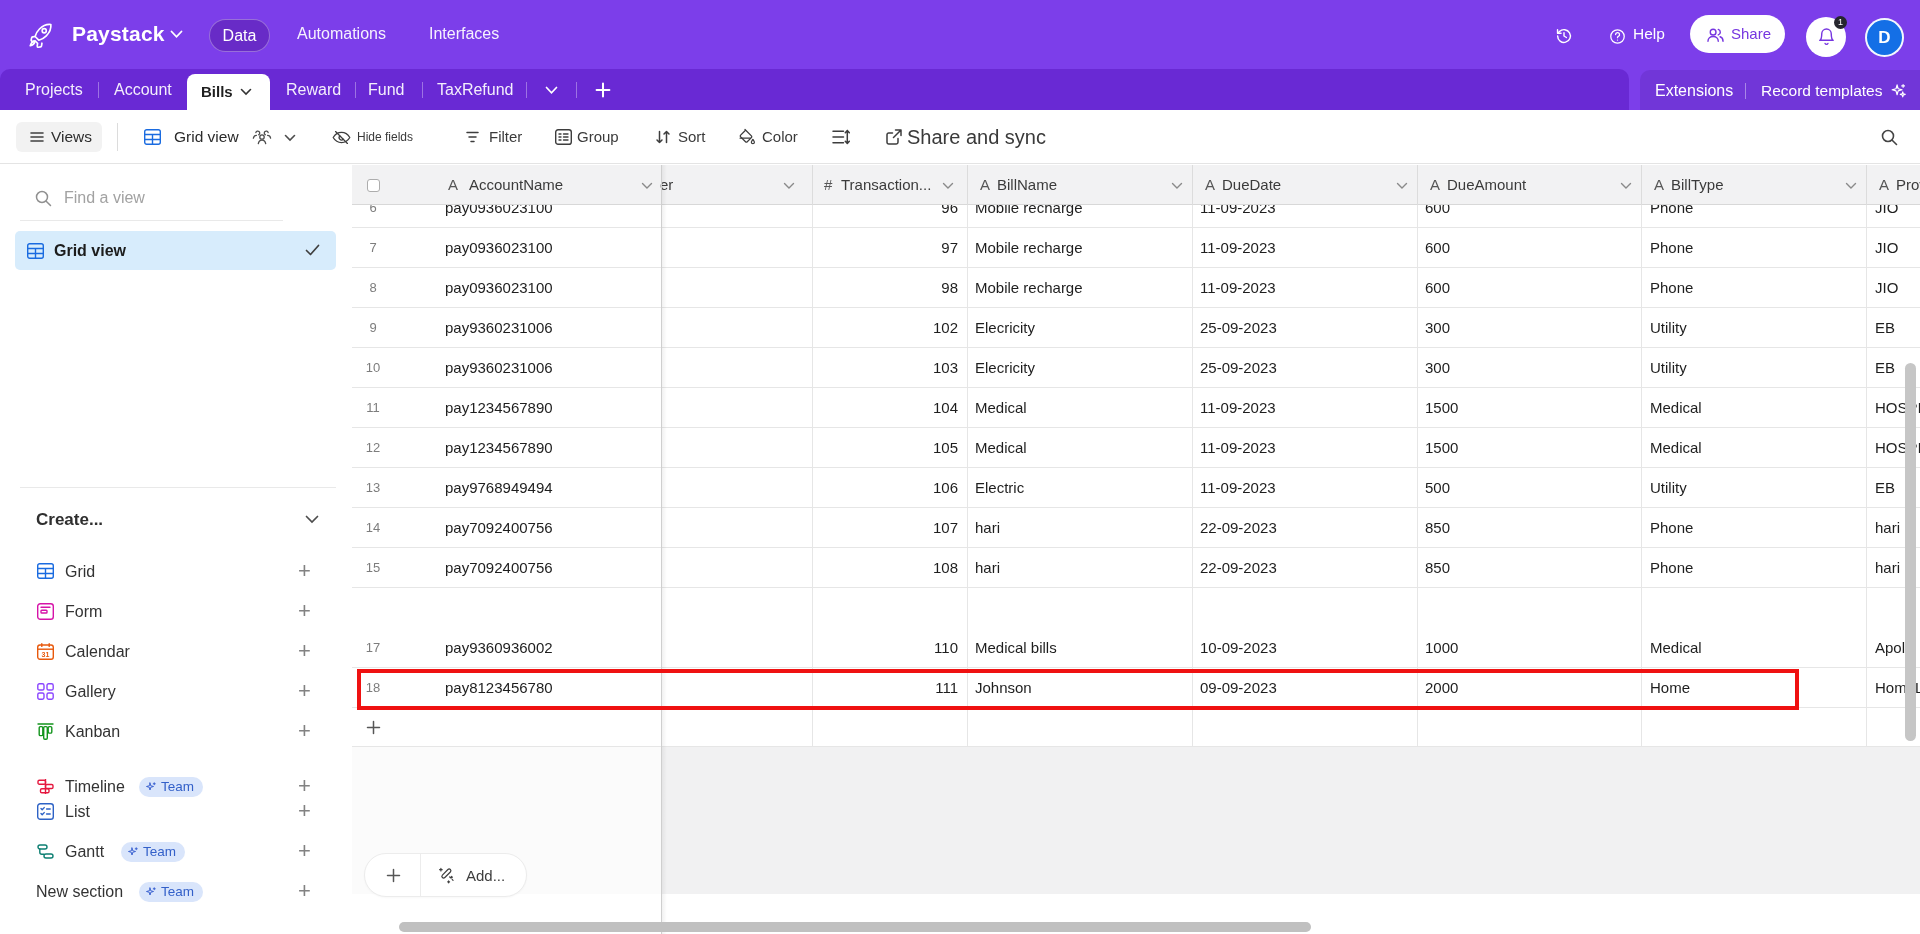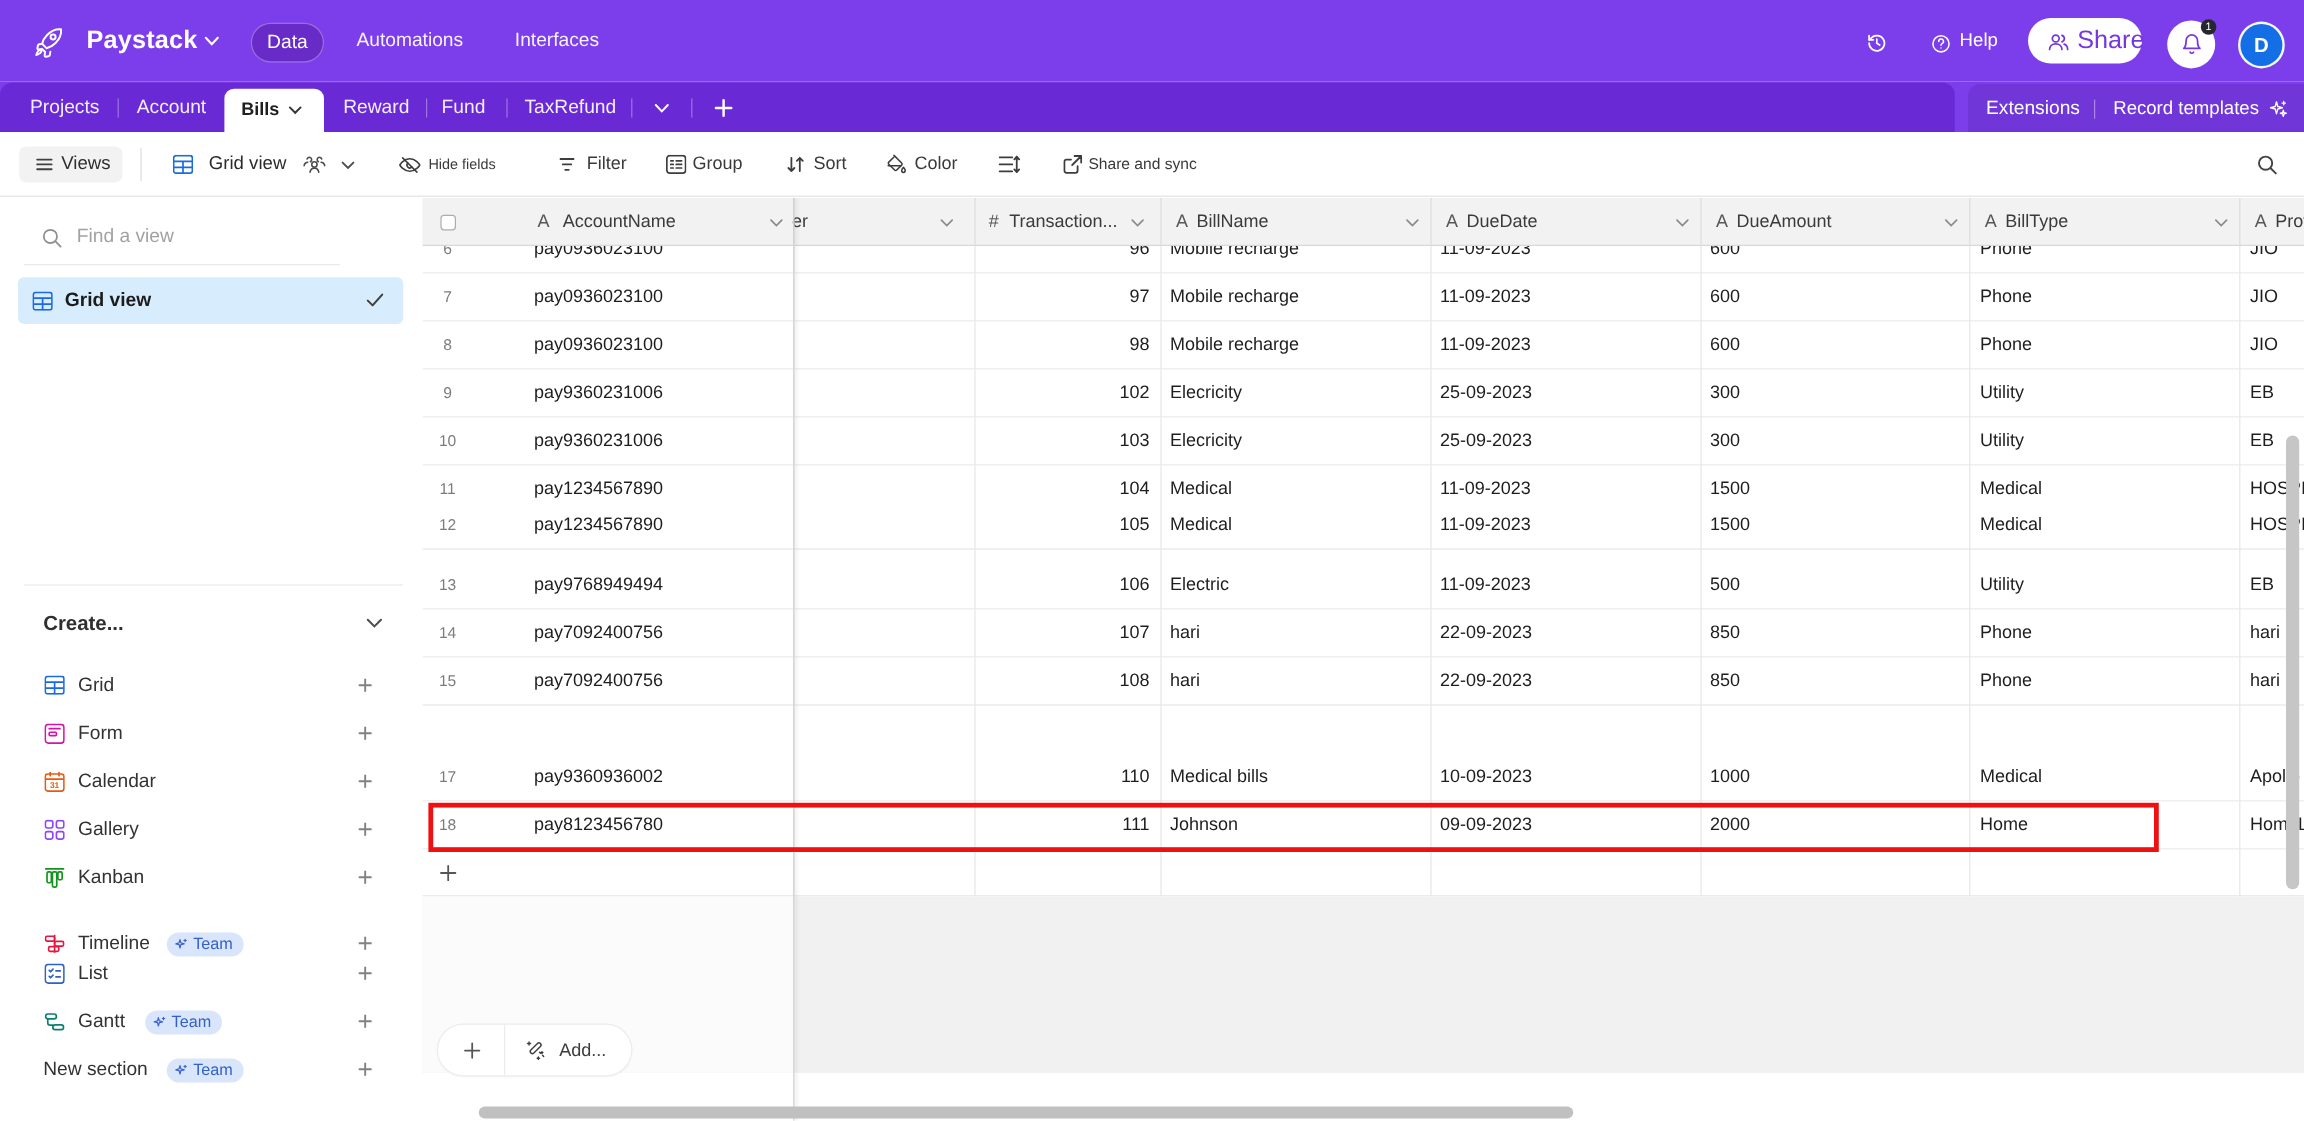--- a/index.html
+++ b/index.html
@@ -76,21 +76,21 @@
         <path d="M12 17h.01"></path>
       </svg>
     <div class="abs" style="left:1633px;top:0;height:68px;line-height:67px;font-size:15.5px;color:#fff;">Help</div>
     <div class="abs" style="left:1690px;top:15px;width:95px;height:38px;background:#fff;border-radius:19px;"></div>
     <svg class="abs" style="left:1706px;top:26px" width="19" height="17" viewBox="0 0 24 20" fill="none" stroke="#7636e0" stroke-width="1.8" stroke-linecap="round">
         <circle cx="9" cy="7" r="3.6"></circle>
         <path d="M2.5 18.5c0-3.6 2.9-6 6.5-6s6.5 2.4 6.5 6"></path>
         <path d="M15.5 3.6a3.6 3.6 0 0 1 0 6.9"></path>
         <path d="M17.8 12.9c2.2.7 3.7 2.8 3.7 5.6"></path>
       </svg>
-    <div class="abs" style="left:1731px;top:15px;height:38px;line-height:38px;font-size:21px;color:#7636e0;">Share</div>
+    <div class="abs" style="left:1731px;top:15px;height:38px;line-height:38px;font-size:15px;color:#7636e0;">Share</div>
     <div class="abs" style="left:1806px;top:17px;width:40px;height:40px;background:#fff;border-radius:50%;"></div>
     <svg class="abs" style="left:1817px;top:27px" width="19" height="20" viewBox="0 0 24 24" fill="none" stroke="#7636e0" stroke-width="1.8" stroke-linecap="round" stroke-linejoin="round">
         <path d="M18 8a6 6 0 0 0-12 0c0 7-2.5 8.2-2.5 8.2h17S18 15 18 8"></path>
         <path d="M10.2 20.2a2 2 0 0 0 3.6 0"></path>
       </svg>
     <div class="abs" style="left:1834px;top:16px;width:13px;height:13px;background:#26262e;border-radius:50%;color:#fff;font-size:9px;text-align:center;line-height:13px;">1</div>
     <div class="abs" style="left:1865px;top:18px;width:39px;height:39px;background:#146fe6;border:2px solid rgba(255,255,255,0.95);border-radius:50%;color:#fff;font-size:17px;font-weight:bold;text-align:center;line-height:35px;">D</div>
   </div>
   <div id="tabbar">
     <div id="tabsblock">
@@ -175,21 +175,21 @@
       </svg>
     <div class="abs" style="left:762px;top:12px;height:30px;line-height:30px;font-size:15px;color:#3a3a3a;">Color</div>
     <svg class="abs" style="left:832px;top:19px" width="18" height="16" viewBox="0 0 18 16" fill="none" stroke="#3d3d3d" stroke-width="1.5" stroke-linecap="round" stroke-linejoin="round">
         <path d="M1 2.2h10.5 M1 8h10.5 M1 13.8h10.5"></path>
         <path d="M15.3 2v12 M15.3 1.6l-2 2.2 M15.3 1.6l2 2.2 M15.3 14.4l-2-2.2 M15.3 14.4l2-2.2"></path>
       </svg>
     <svg class="abs" style="left:886px;top:19px" width="16" height="16" viewBox="0 0 16 16" fill="none" stroke="#3d3d3d" stroke-width="1.5" stroke-linecap="round" stroke-linejoin="round">
         <path d="M12 9.5v3.8a1.7 1.7 0 0 1-1.7 1.7H2.7A1.7 1.7 0 0 1 1 13.3V5.7A1.7 1.7 0 0 1 2.7 4h3.8"></path>
         <path d="M9.5 1H15v5.5 M15 1 L7.5 8.5"></path>
       </svg>
-    <div class="abs" style="left:907px;top:12px;height:30px;line-height:30px;font-size:13px;color:#3a3a3a;">Share and sync</div>
+    <div class="abs" style="left:907px;top:12px;height:30px;line-height:30px;font-size:20px;color:#3a3a3a;">Share and sync</div>
     <svg class="abs" style="left:1881px;top:19px" width="17" height="17" viewBox="0 0 17 17" fill="none" stroke="#444" stroke-width="1.6" stroke-linecap="round">
         <circle cx="7" cy="7" r="5.5"></circle>
         <path d="M11.2 11.2 L15.5 15.5"></path>
       </svg>
   </div>
   <div id="sidebar">
     <svg class="abs" style="left:35px;top:25px" width="17" height="17" viewBox="0 0 17 17" fill="none" stroke="#909090" stroke-width="1.5" stroke-linecap="round">
         <circle cx="7" cy="7" r="5.5"></circle>
         <path d="M11.2 11.2 L15.5 15.5"></path>
       </svg>
@@ -404,21 +404,21 @@
       <div class="grow" style="top:183px;">
           <span class="rn">11</span>
           <span class="c" style="left:93px;">pay1234567890</span>
           <span class="c" style="left:480px;width:126px;text-align:right;">104</span>
           <span class="c" style="left:623px;">Medical</span>
           <span class="c" style="left:848px;">11-09-2023</span>
           <span class="c" style="left:1073px;">1500</span>
           <span class="c" style="left:1298px;">Medical</span>
           <span class="c" style="left:1523px;">HOSPITAL</span>
         </div>
-      <div class="grow" style="top:213px;text-decoration:underline;">
+      <div class="grow" style="top:223px;text-decoration:underline;">
           <span class="rn">12</span>
           <span class="c" style="left:93px;">pay1234567890</span>
           <span class="c" style="left:480px;width:126px;text-align:right;">105</span>
           <span class="c" style="left:623px;">Medical</span>
           <span class="c" style="left:848px;">11-09-2023</span>
           <span class="c" style="left:1073px;">1500</span>
           <span class="c" style="left:1298px;">Medical</span>
           <span class="c" style="left:1523px;">HOSPITAL</span>
         </div>
       <div class="grow" style="top:263px;">

